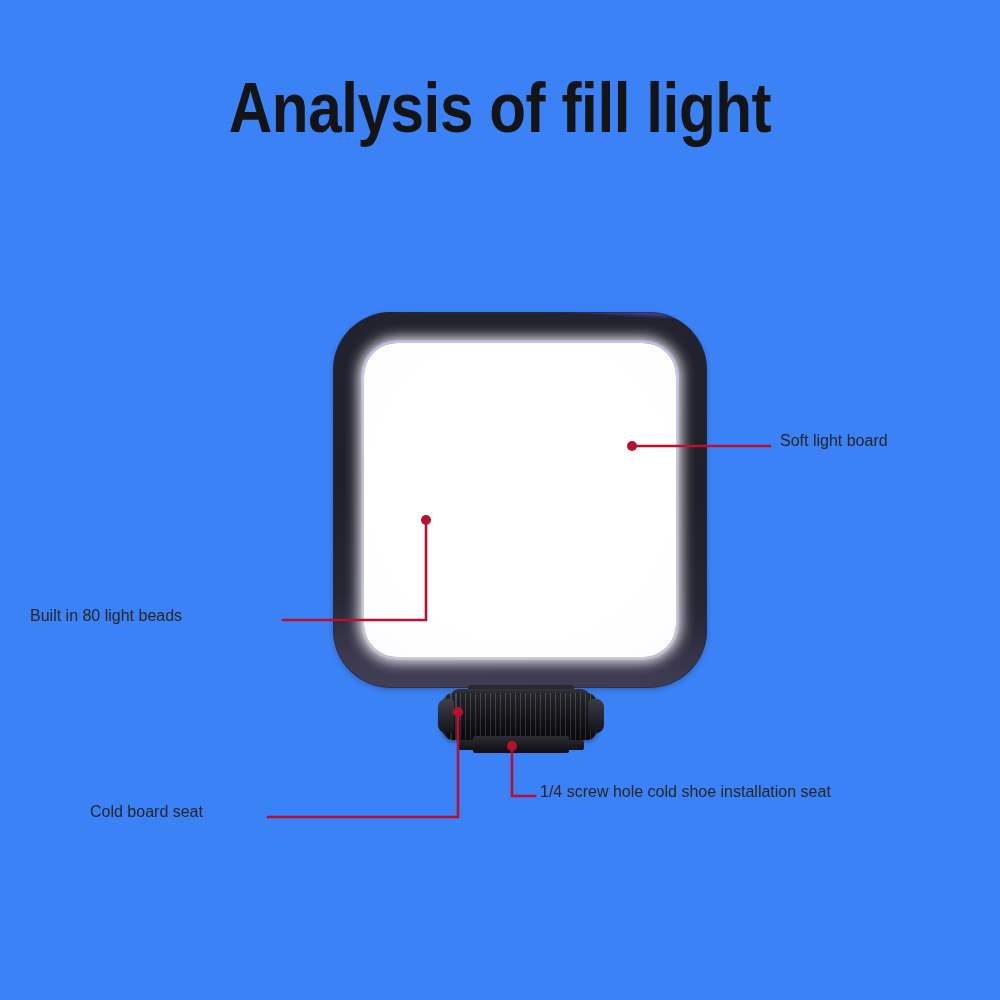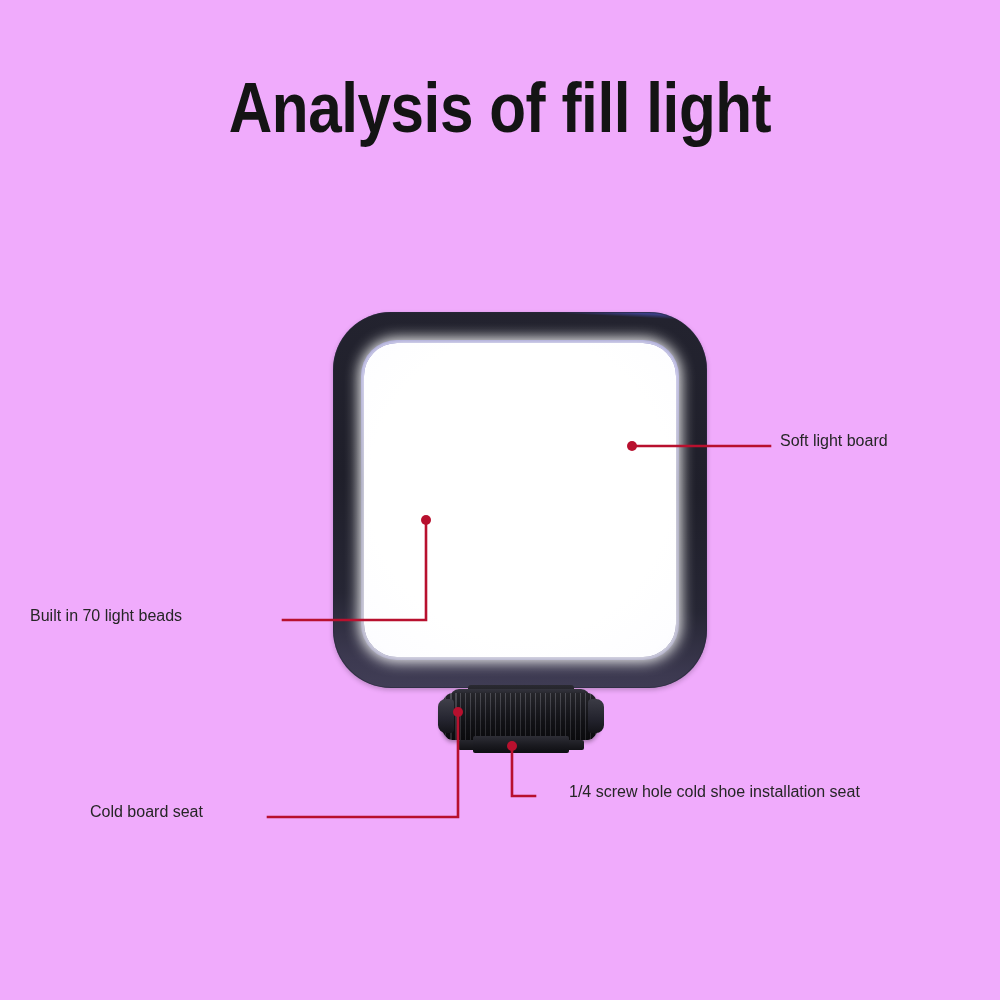--- a/index.html
+++ b/index.html
@@ -15,21 +15,21 @@
     overflow: hidden;
     font-family: "Liberation Sans", "DejaVu Sans", sans-serif;
     color: #262626;
   }
 
   #stage {
     position: absolute;
     left: 0; top: 0;
     width: 1000px;
     height: 1000px;
-    background: #f0abfc;
+    background: #3b82f6;
   }
 
   
   .title {
     position: absolute;
     left: 0;
     top: 72px;
     width: 1000px;
     text-align: center;
     font-size: 70px;
@@ -194,21 +194,21 @@
     font-family: "Liberation Sans", "DejaVu Sans", sans-serif;
     font-size: 16px;
     font-weight: 400;
     color: #262626;
     white-space: nowrap;
     line-height: 1;
   }
   .lbl-soft-light-board { left: 780px; top: 433px; }
   .lbl-light-beads      { left: 30px;  top: 608px; }
   .lbl-cold-shoe-seat   { left: 90px;  top: 804px; }
-  .lbl-screw-hole       { left: 540px; top: 784px; margin-left: 29px; }
+  .lbl-screw-hole       { left: 540px; top: 784px; }
 </style>
 </head>
 <body>
 
 <div id="stage">
 
   <div class="title">Analysis of fill light</div>
 
   <div class="product">
 
@@ -239,19 +239,19 @@
     <g id="dot-group">
         <circle cx="632" cy="446" r="5" fill="#b8102e"></circle>
         <circle cx="426" cy="520" r="5" fill="#b8102e"></circle>
         <circle cx="458" cy="712" r="5" fill="#b8102e"></circle>
         <circle cx="512" cy="746" r="5" fill="#b8102e"></circle>
       </g>
   </svg>
 
   <div class="callout-label lbl-soft-light-board" style="left: 780px; top: 433px;">Soft light board</div>
 
-  <div class="callout-label lbl-light-beads" style="left: 30px; top: 608px;">Built in 70 light beads</div>
+  <div class="callout-label lbl-light-beads" style="left: 30px; top: 608px;">Built in 80 light beads</div>
 
   <div class="callout-label lbl-cold-shoe-seat" style="left: 90px; top: 804px;">Cold board seat</div>
 
   <div class="callout-label lbl-screw-hole" style="left: 540px; top: 784px;">1/4 screw hole cold shoe installation seat</div>
 
 </div>
 
 </body></html>

